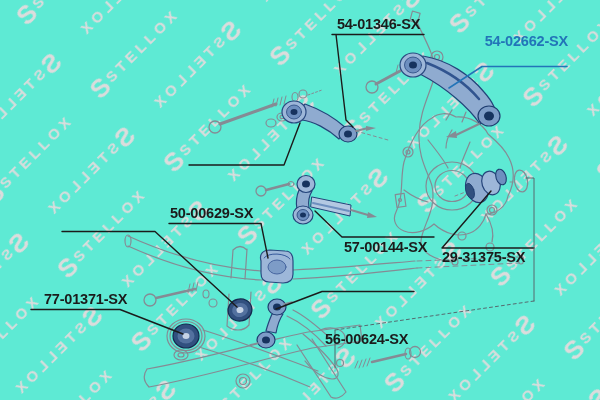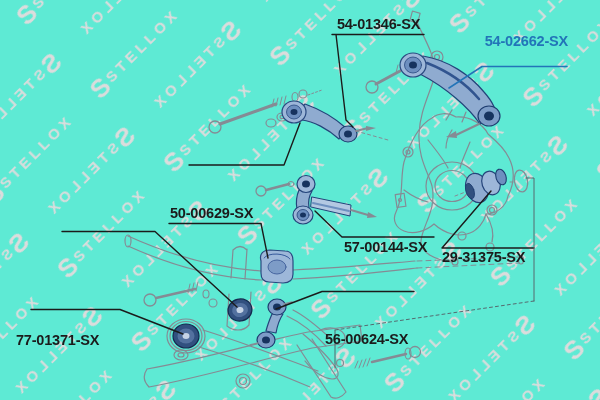--- a/index.html
+++ b/index.html
@@ -226,14 +226,14 @@
 
 
   <div class="lbl" style="left: 170px; top: 206px; color: rgb(27, 27, 27);">50-00629-SX</div>
 
   <div class="lbl" style="left: 344px; top: 220px; color: rgb(27, 27, 27); margin-top: 20px;">57-00144-SX</div>
 
   <div class="lbl" style="left: 442px; top: 250px; color: rgb(27, 27, 27);">29-31375-SX</div>
 
   <div class="lbl" style="left: 325px; top: 288px; color: rgb(27, 27, 27); margin-top: 44px;">56-00624-SX</div>
 
-  <div class="lbl" style="left: 16px; top: 292px; color: rgb(27, 27, 27); margin-top: 41px;">77-01371-SX</div>
+  <div class="lbl" style="left: 44px; top: 292px; color: rgb(27, 27, 27);">77-01371-SX</div>
 </div>
 
 </body></html>

